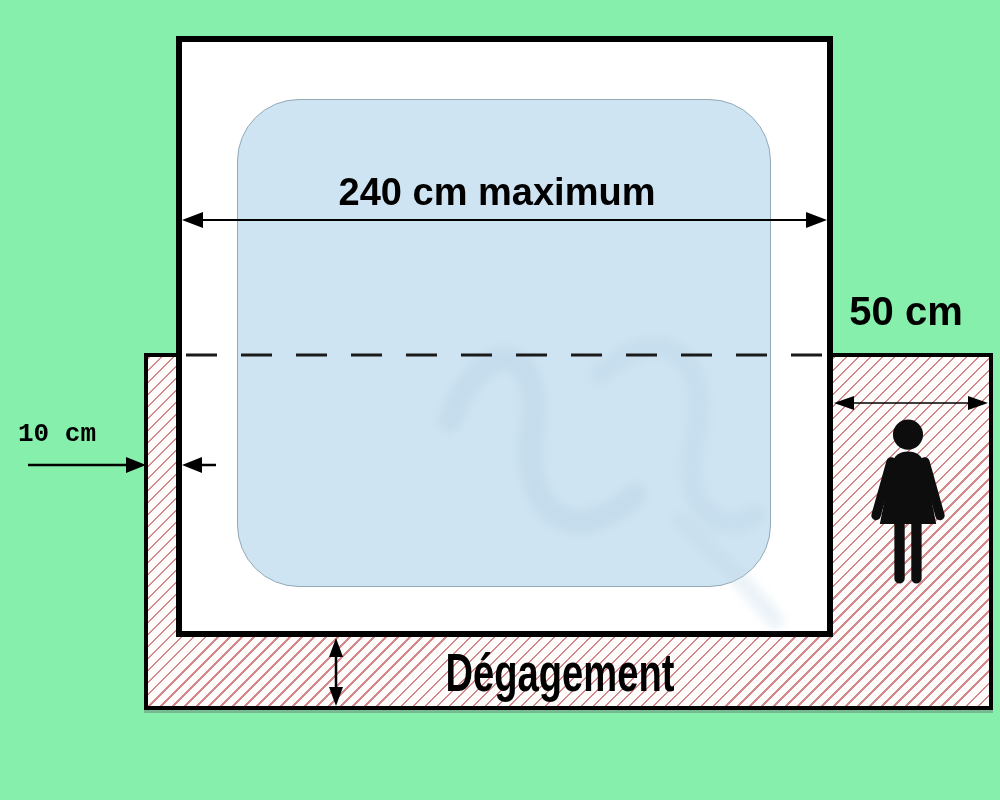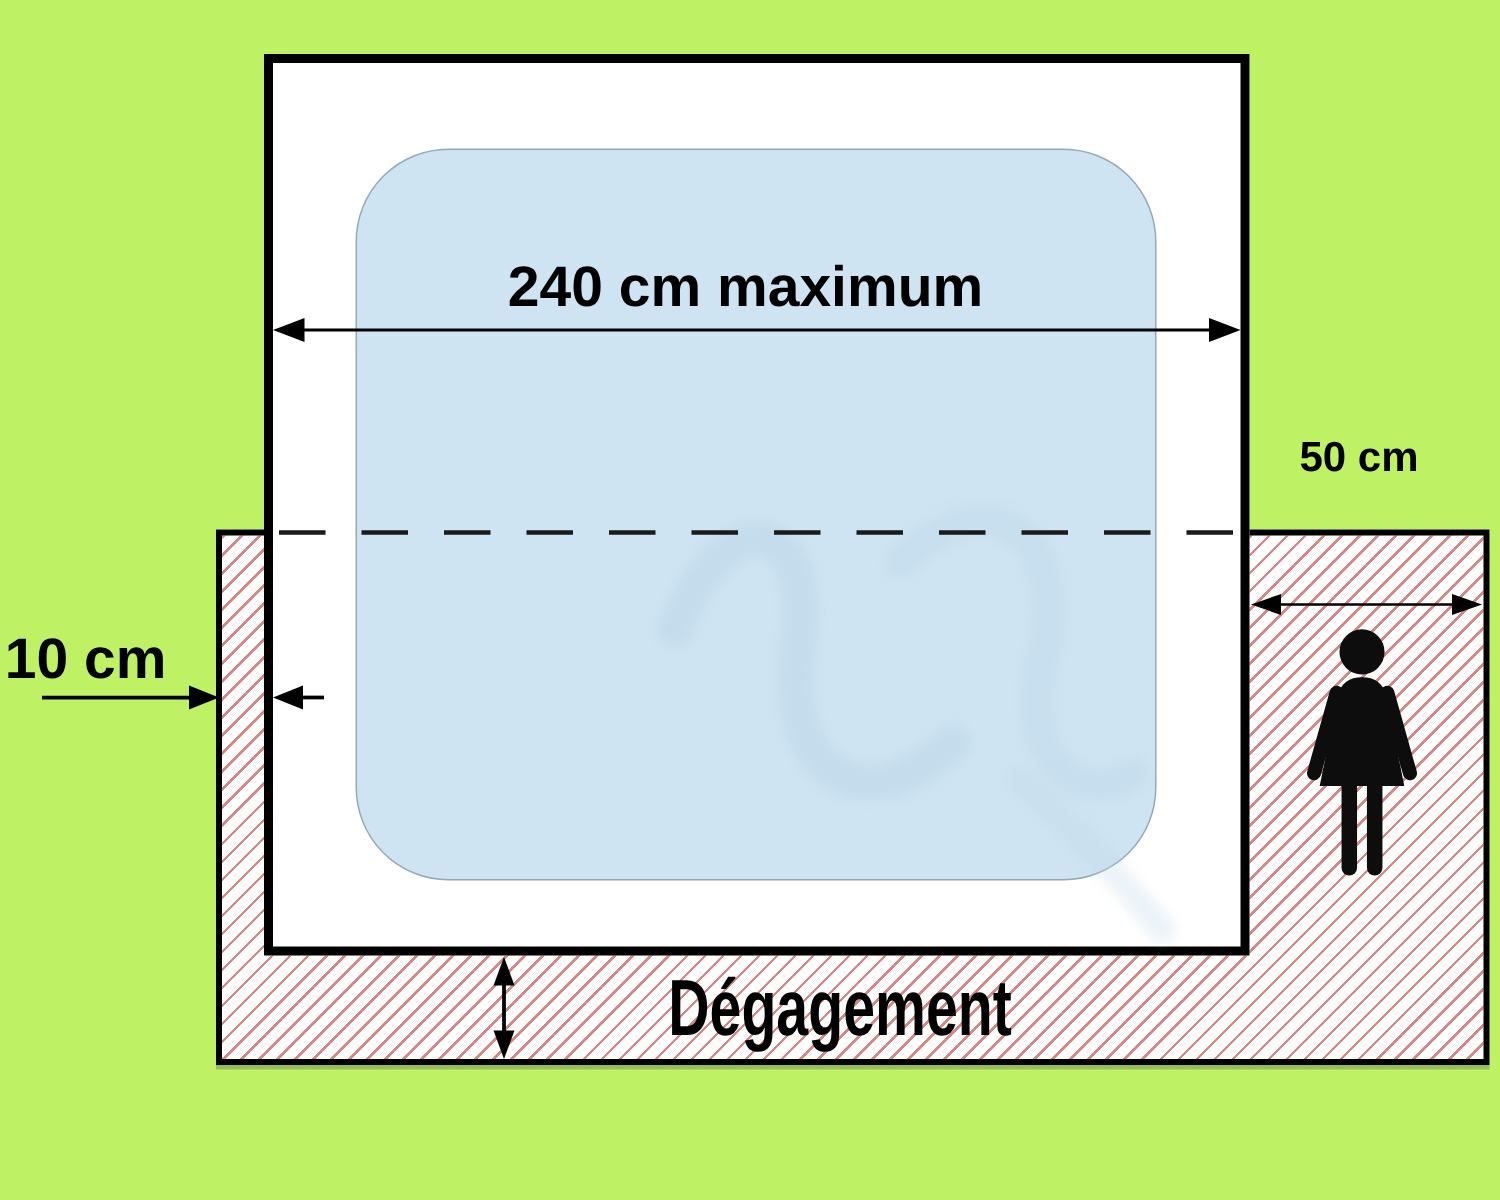--- a/index.html
+++ b/index.html
@@ -1,17 +1,17 @@
 <!DOCTYPE html>
 <html><head>
 <meta charset="utf-8">
 <style>
   html,body { margin:0; padding:0; background:#ffffff; }
   #canvas {
-    position:relative; width:1000px; height:800px; background:#bef264;
+    position:relative; width:1000px; height:800px; background:#86efac;
     font-family:"Liberation Sans", sans-serif; overflow:hidden;
   }
   
   .hatch-zone {
     position:absolute; left:144px; top:353px; width:849px; height:357px;
     box-sizing:border-box; border:4px solid #000;
     background-color:#fffcfc;
     background-image:repeating-linear-gradient(135deg,
       #d4888a 0px, #d4888a 1.7px, rgba(0,0,0,0) 1.7px, rgba(0,0,0,0) 8.5px);
     box-shadow:0 3px 0 rgba(90,90,90,0.35);
@@ -30,22 +30,22 @@
     border-radius:62px; z-index:3;
   }
   .watermark { position:absolute; left:390px; top:290px; width:400px; height:345px; z-index:4; }
   .overlay { position:absolute; left:0; top:0; width:1000px; height:800px; z-index:5; pointer-events:none; }
   .person { position:absolute; left:861px; top:417px; width:94px; height:180px; z-index:5; }
   .lbl {
     position:absolute; z-index:6; color:#000; font-weight:bold;
     text-align:center; white-space:nowrap; line-height:1.05;
   }
   .lbl-240 { left:297px; top:173px; width:400px; font-size:38px; }
-  .lbl-50  { left:836px; top:290px; width:140px; font-size:28px; }
-  .lbl-10  { left:2px;   top:421px; width:110px; font-size:38px; }
+  .lbl-50  { left:836px; top:290px; width:140px; font-size:40px; }
+  .lbl-10  { left:2px;   top:421px; width:110px; font-size:26px;font-family:Liberation Mono, monospace; }
   .lbl-15  { left:187px; top:655px; width:120px; font-size:37px; }
   .lbl-deg { left:360px; top:645px; width:400px; font-size:53px;
              transform:scaleX(0.72); transform-origin:center; }
 </style>
 </head>
 <body>
 
 <div id="canvas">
 
   <div class="hatch-zone"></div>

